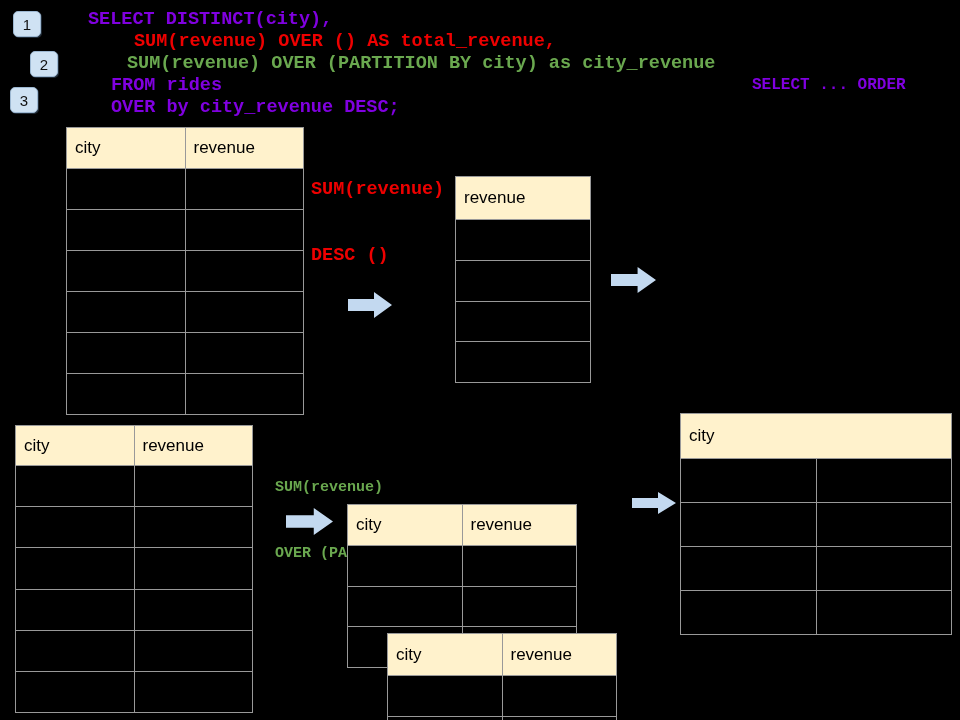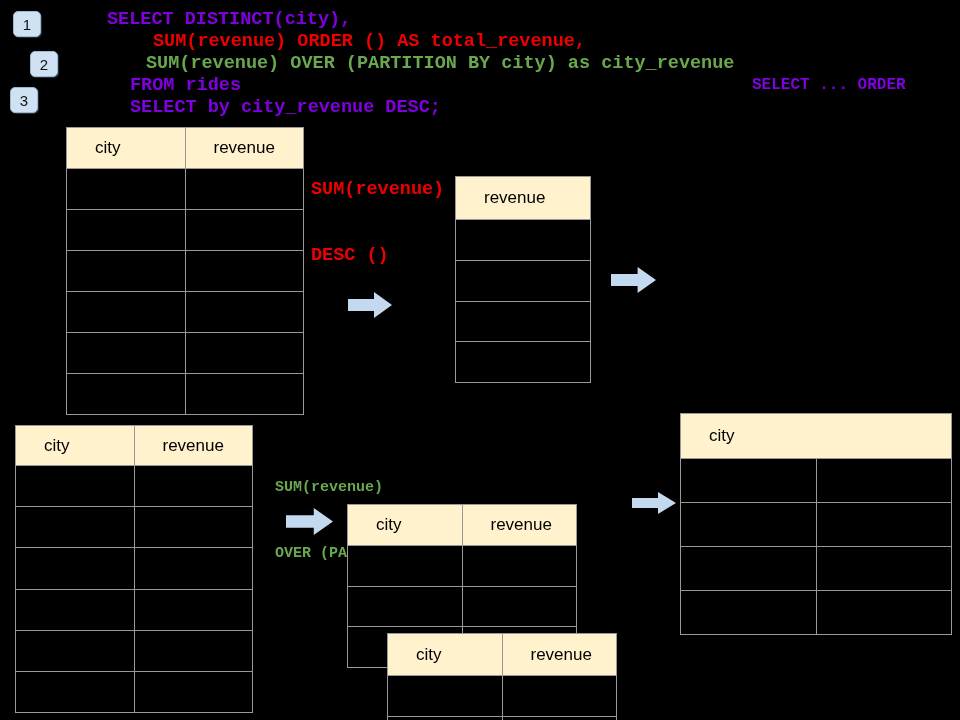--- a/index.html
+++ b/index.html
@@ -1,21 +1,21 @@
 <!DOCTYPE html>
 <html style="--purple: #8000E0; --red: #EE0000; --green: #6AA84F; --header_bg: #FFF2CC; --badge_bg: #CFE2F3; --arrow: #C3D9F0; --border: #999999;"><head>
 <meta charset="utf-8">
 <style>
   html,body{margin:0;padding:0;background:#000;}
   .page{position:relative;width:960px;height:720px;background:#000;overflow:hidden;
         font-family:"Liberation Sans", sans-serif;}
 
   
   .code{position:absolute;font-family:"Liberation Mono","DejaVu Sans Mono",monospace;
-        font-weight:bold;font-size:18.5px;line-height:22px;white-space:pre;margin-left:19px;}
+        font-weight:bold;font-size:18.5px;line-height:22px;white-space:pre;}
   .purple{color:var(--purple,#8000E0);}
   .red{color:var(--red,#EE0000);}
   .green{color:var(--green,#6AA84F);}
   .l1{left:88px;top:9px;}
   .l2{left:134px;top:31px;}
   .l3{left:127px;top:53px;}
   .l4{left:111px;top:75px;}
   .l5{left:111px;top:97px;}
 
   .sidenote{position:absolute;left:752px;top:33px;
@@ -34,21 +34,21 @@
          font-size:15px;color:#111;box-shadow:1px 1px 0 rgba(60,80,100,.55);}
   .b1{left:13px;top:11px;}
   .b2{left:30px;top:51px;}
   .b3{left:10px;top:87px;}
 
   
   .tbl{position:absolute;background:#000;border:1px solid var(--border,#999);
        box-sizing:border-box;display:flex;flex-direction:column;}
   .thead{display:flex;background:var(--header_bg,#FFF2CC);
          border-bottom:1px solid var(--border,#999);flex:none;}
-  .hcell{flex:1;display:flex;align-items:center;padding-left:28px;
+  .hcell{flex:1;display:flex;align-items:center;padding-left:8px;
          font-size:17px;color:#000;box-sizing:border-box;overflow:hidden;}
   .hcell + .hcell{border-left:1px solid var(--border,#999);}
   .tbody{display:flex;flex-direction:column;flex:1;}
   .trow{flex:1;display:flex;}
   .trow + .trow{border-top:1px solid var(--border,#999);}
   .tcell{flex:1;}
   .tcell + .tcell{border-left:1px solid var(--border,#999);}
 
   .t1{left:66px; top:127px;width:238px;height:288px;}
   .t1 .thead{height:40px;}
@@ -75,24 +75,24 @@
 </head>
 <body>
 
 <div class="page">
 
   <div class="badge b1">1</div>
   <div class="badge b2">2</div>
   <div class="badge b3">3</div>
 
   <div class="code l1 purple">SELECT DISTINCT(city),</div>
-  <div class="code l2 red">SUM(revenue) ORDER () AS total_revenue,</div>
+  <div class="code l2 red">SUM(revenue) OVER () AS total_revenue,</div>
   <div class="code l3 green">SUM(revenue) OVER (PARTITION BY city) as city_revenue</div>
   <div class="code l4 purple">FROM rides</div>
-  <div class="code l5 purple">SELECT by city_revenue DESC;</div>
+  <div class="code l5 purple">OVER by city_revenue DESC;</div>
 
   <div class="sidenote purple">
     <div>SELECT ... ORDER</div>
   </div>
 
   <div class="ann ann-total red">
     <div>SUM(revenue)</div>
     <div>DESC ()</div>
   </div>
 

